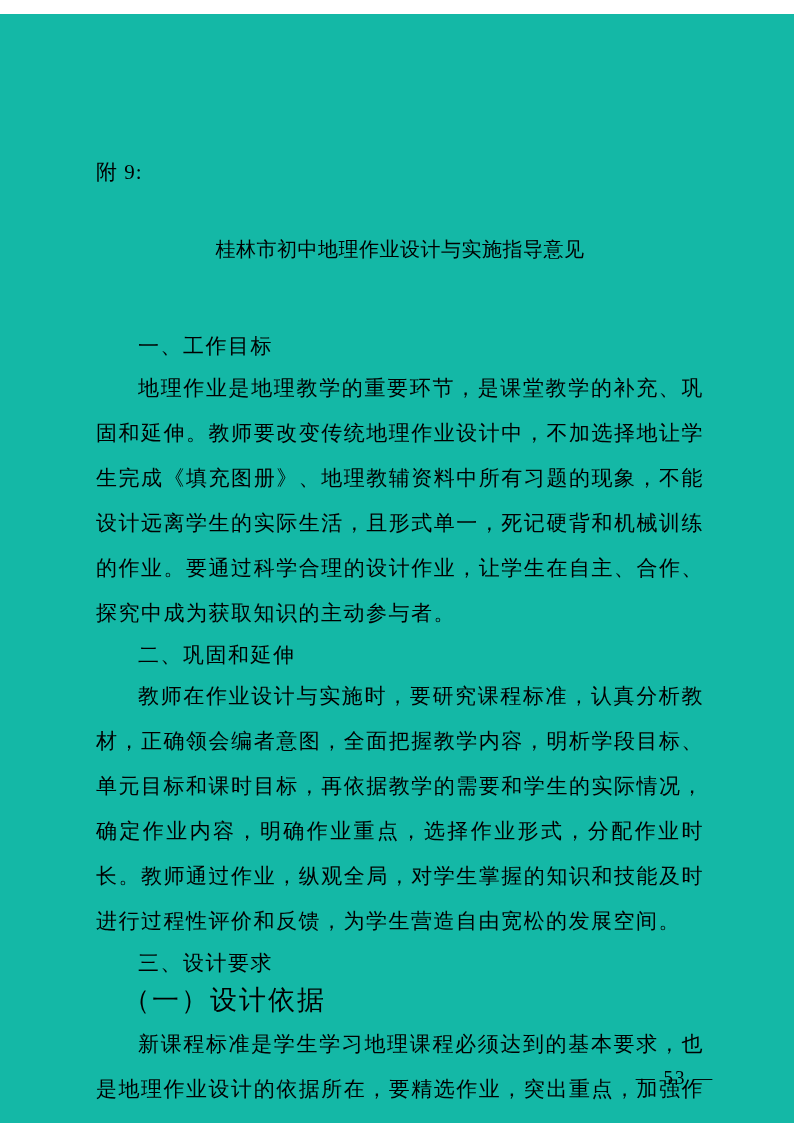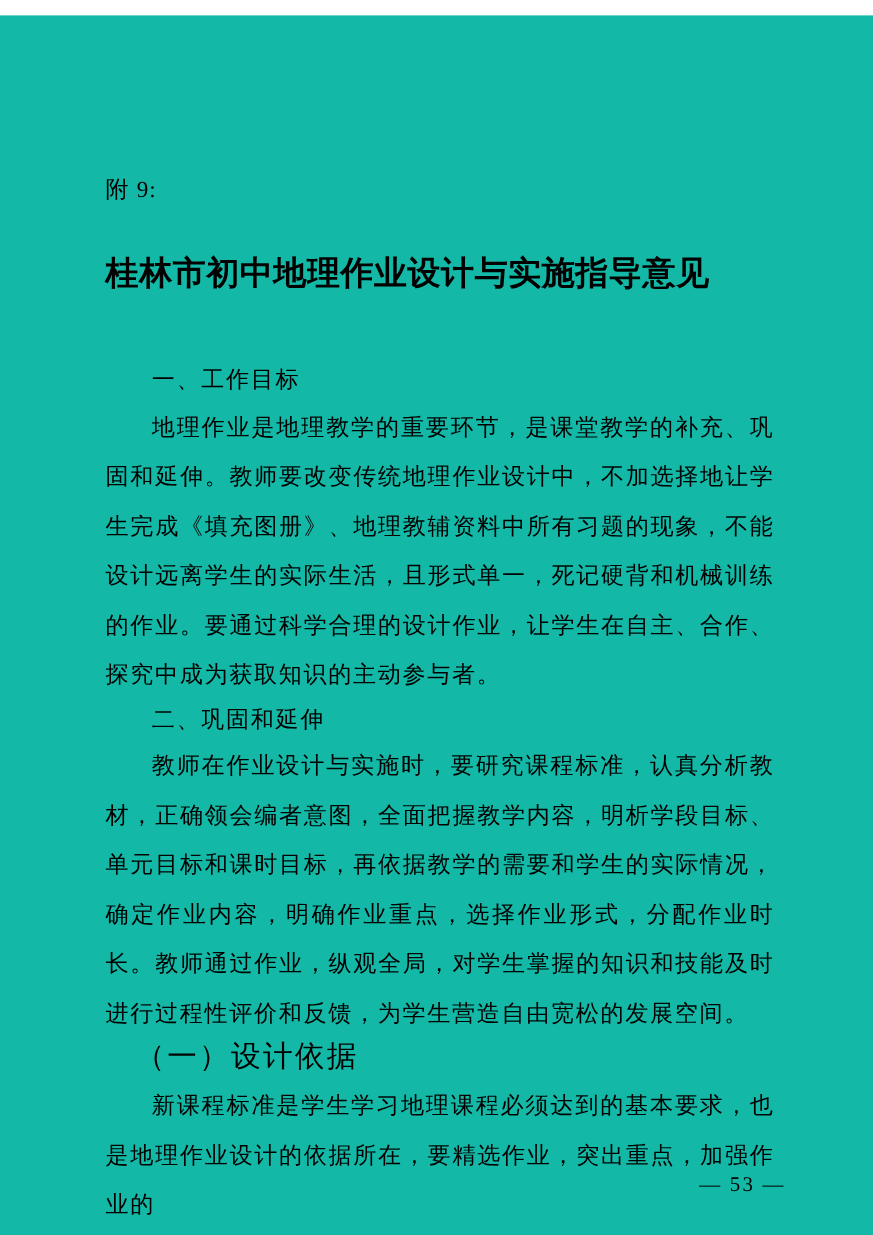--- a/index.html
+++ b/index.html
@@ -24,23 +24,23 @@
     width: 608px;
   }
   .attach-label {
     margin-top: 143px;
     font-size: 21px;
     line-height: 30px;
     letter-spacing: 1px;
   }
   .doc-title {
     margin-top: 40px;
-    text-align: left;
-    font-size: 30px;
-    font-weight: bold;
+    text-align: center;
+    font-size: 20px;
+    font-weight: normal;
     line-height: 44px;
     letter-spacing: 0.5px;
     font-family: "Liberation Serif", "DejaVu Serif", serif;
   }
   .h1 {
     font-family: "Liberation Sans", "DejaVu Sans", sans-serif;
     font-weight: normal;
     font-size: 21px;
     line-height: 38.7px;
     text-indent: 2em;
@@ -90,20 +90,21 @@
     <div class="doc-title">桂林市初中地理作业设计与实施指导意见</div>
 
     <div class="h1 first">一、工作目标</div>
 
     <p class="para">地理作业是地理教学的重要环节，是课堂教学的补充、巩固和延伸。教师要改变传统地理作业设计中，不加选择地让学生完成《填充图册》、地理教辅资料中所有习题的现象，不能设计远离学生的实际生活，且形式单一，死记硬背和机械训练的作业。要通过科学合理的设计作业，让学生在自主、合作、探究中成为获取知识的主动参与者。</p>
 
     <div class="h1">二、巩固和延伸</div>
 
     <p class="para">教师在作业设计与实施时，要研究课程标准，认真分析教材，正确领会编者意图，全面把握教学内容，明析学段目标、单元目标和课时目标，再依据教学的需要和学生的实际情况，确定作业内容，明确作业重点，选择作业形式，分配作业时长。教师通过作业，纵观全局，对学生掌握的知识和技能及时进行过程性评价和反馈，为学生营造自由宽松的发展空间。</p>
 
+    <div class="h1">三、设计要求</div>
 
     <div class="h2">（一）设计依据</div>
 
     <p class="para">新课程标准是学生学习地理课程必须达到的基本要求，也是地理作业设计的依据所在，要精选作业，突出重点，加强作业的</p>
 
   </div>
 
   <div class="page-number">— 53 —</div>
 </div>
 

